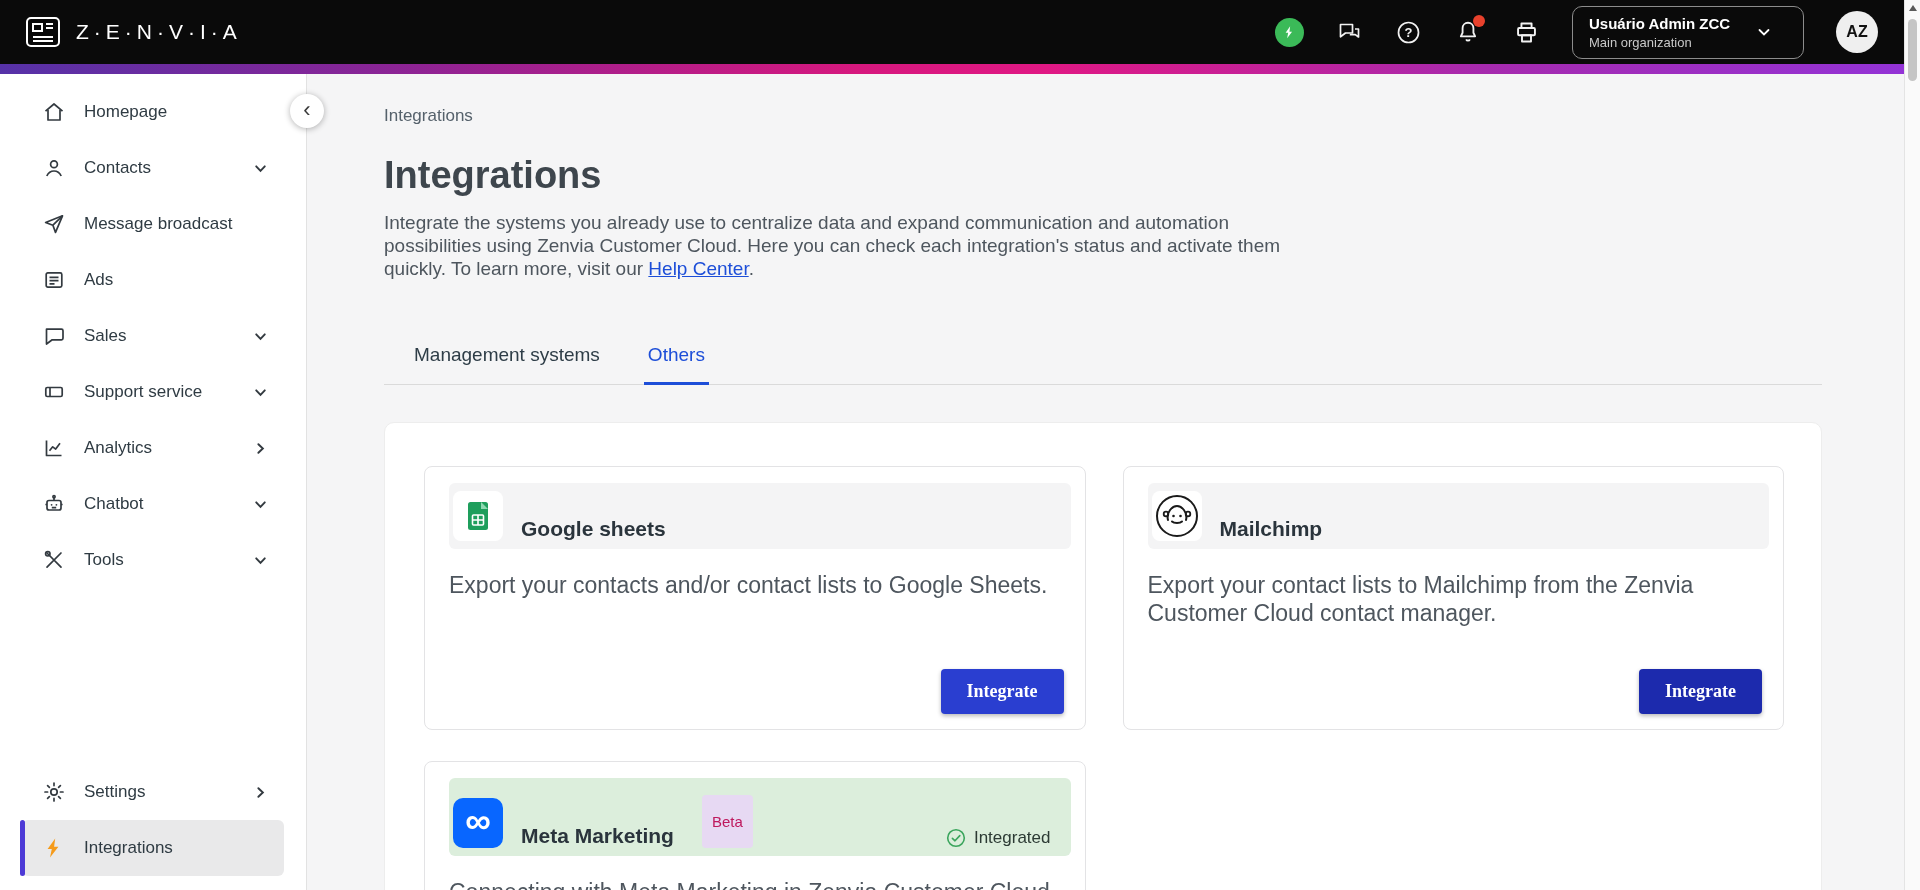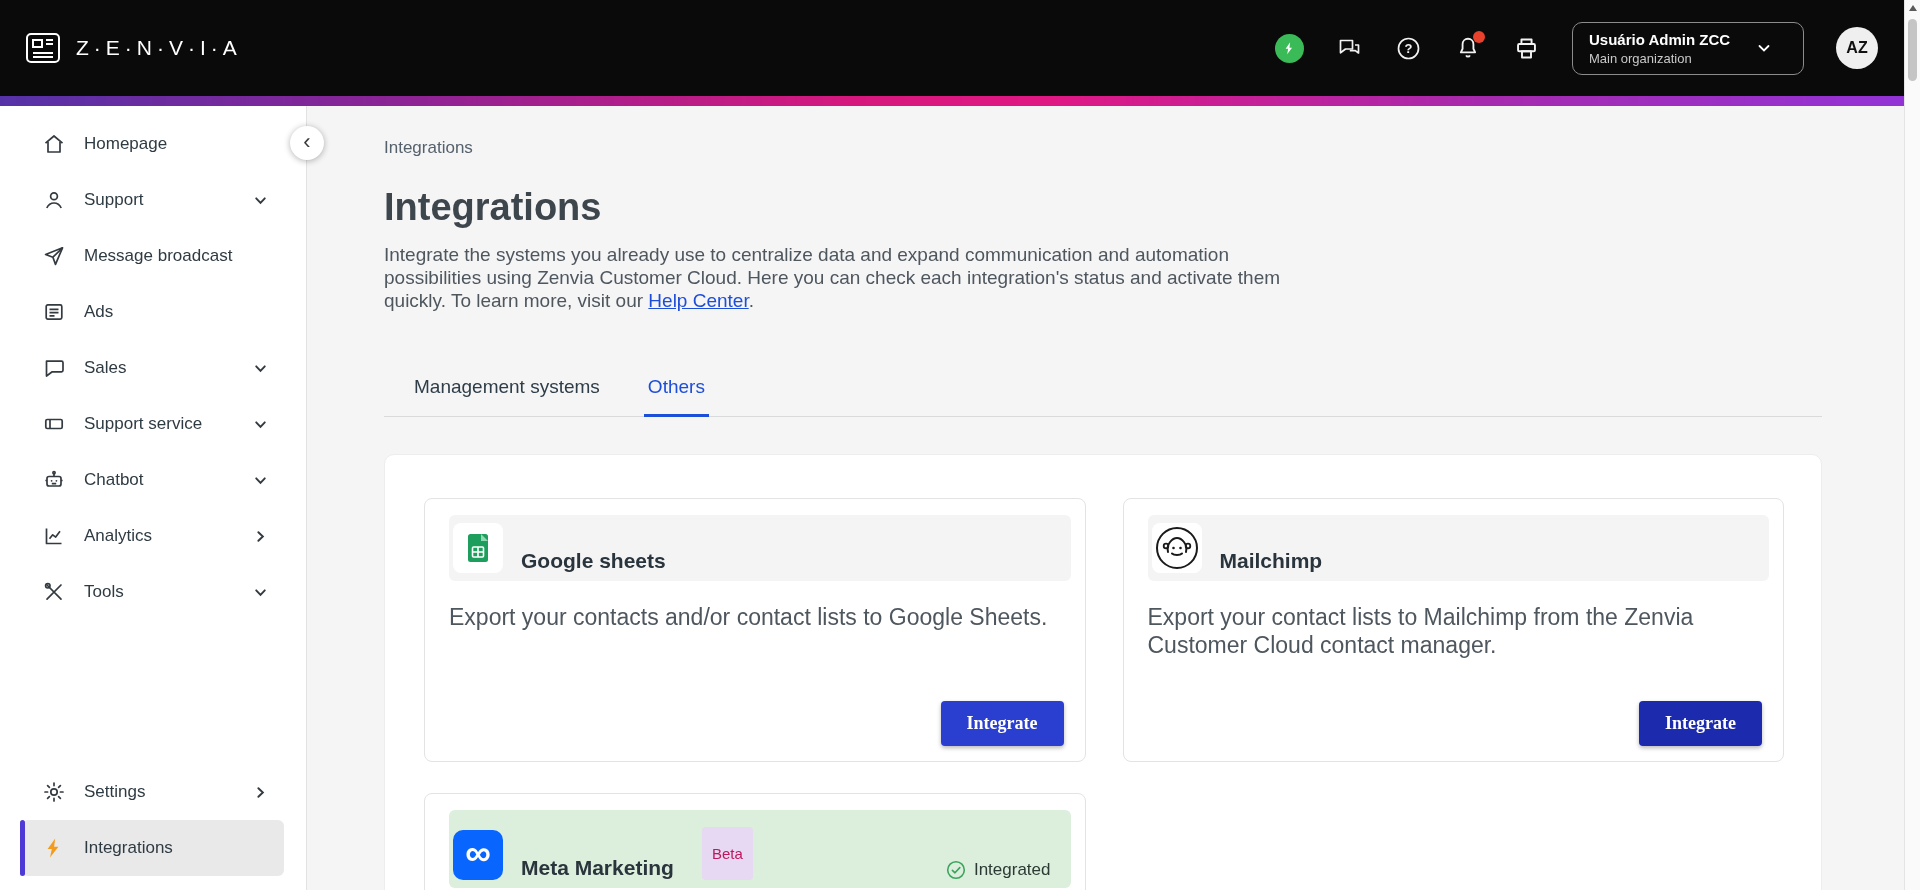--- a/index.html
+++ b/index.html
@@ -8,21 +8,21 @@
   .page { position:relative; width:1920px; height:890px; }
 
   
   .v-scrollbar { position:absolute; top:0; right:0; width:16px; height:890px; background:#FAFAFA; border-left:1px solid #E4E4E4; z-index:60; }
   .v-scrollbar .arrow-up { width:0; height:0; border-left:4px solid transparent; border-right:4px solid transparent; border-bottom:6px solid #5A5A5A; margin:5px auto 0; }
   .v-scrollbar .thumb { width:9px; height:62px; background:#C5C5C5; border-radius:5px; margin:8px auto 0; }
 
   .app { position:absolute; left:0; top:0; right:16px; height:890px; display:flex; flex-direction:column; }
 
   
-  .topbar { height:96px; background:#0A0A0A; display:flex; align-items:center; justify-content:space-between; padding:0 26px 0 24px; flex:none; }
+  .topbar { height:64px; background:#0A0A0A; display:flex; align-items:center; justify-content:space-between; padding:0 26px 0 24px; flex:none; }
   .brand { display:flex; align-items:center; gap:14px; }
   .brand-text { color:#FFFFFF; font-size:21px; letter-spacing:5px; font-weight:500; white-space:nowrap; }
   .topbar-right { display:flex; align-items:center; gap:32px; }
   .status-dot { width:29px; height:29px; border-radius:50%; background:#3BBA58; display:flex; align-items:center; justify-content:center; cursor:pointer; }
   .icon-btn { width:27px; height:27px; display:flex; align-items:center; justify-content:center; position:relative; cursor:pointer; }
   .badge-dot { position:absolute; top:-4px; right:-4px; width:12px; height:12px; border-radius:50%; background:#E8412C; }
   .user-chip { display:flex; align-items:center; gap:26px; border:1px solid #8C8C8C; border-radius:10px; padding:8px 16px 8px 16px; cursor:pointer; min-width:232px; }
   .user-texts { display:flex; flex-direction:column; }
   .user-name { color:#FFFFFF; font-size:15px; font-weight:700; }
   .user-org { color:#C9C9C9; font-size:13px; margin-top:3px; }
@@ -169,21 +169,21 @@
           <span>Homepage</span>
         </div>
 
         <div class="nav-item">
           <span class="nav-icon">
             <svg width="24" height="24" viewBox="0 0 24 24" fill="none" stroke="#333A40" stroke-width="1.7">
                 <circle cx="12" cy="8.2" r="3.4"></circle>
                 <path d="M4.8 20c1.6-3.4 4.2-5 7.2-5s5.6 1.6 7.2 5"></path>
               </svg>
           </span>
-          <span>Support</span>
+          <span>Contacts</span>
           <span class="nav-chevron">
             <svg width="15" height="15" viewBox="0 0 14 14" fill="none" stroke="#333A40" stroke-width="1.8" stroke-linecap="round">
                 <polyline points="3 5 7 9.2 11 5"></polyline>
               </svg>
           </span>
         </div>
 
         <div class="nav-item">
           <span class="nav-icon">
             <svg width="24" height="24" viewBox="0 0 24 24" fill="none" stroke="#333A40" stroke-width="1.7" stroke-linejoin="round">
@@ -222,54 +222,54 @@
           <span class="nav-icon">
             <svg width="24" height="24" viewBox="0 0 24 24" fill="none" stroke="#333A40" stroke-width="1.7">
                 <rect x="3.8" y="7.5" width="16.4" height="9" rx="1.5"></rect>
                 <path d="M8 7.5v9"></path>
               </svg>
           </span>
           <span>Support service</span>
           <span class="nav-chevron">
             <svg width="15" height="15" viewBox="0 0 14 14" fill="none" stroke="#333A40" stroke-width="1.8" stroke-linecap="round">
                 <polyline points="3 5 7 9.2 11 5"></polyline>
+              </svg>
+          </span>
+        </div>
+
+        <div class="nav-item">
+          <span class="nav-icon">
+            <svg width="24" height="24" viewBox="0 0 24 24" fill="none" stroke="#333A40" stroke-width="1.7" stroke-linejoin="round">
+                <path d="M4.5 4.5v15h15"></path>
+                <path d="M7.5 14.8l3.2-4 3 2.3 4.3-5.8"></path>
+              </svg>
+          </span>
+          <span>Analytics</span>
+          <span class="nav-chevron">
+            <svg width="15" height="15" viewBox="0 0 14 14" fill="none" stroke="#333A40" stroke-width="1.8" stroke-linecap="round">
+                <polyline points="5 3 9.2 7 5 11"></polyline>
               </svg>
           </span>
         </div>
 
         <div class="nav-item">
           <span class="nav-icon">
             <svg width="24" height="24" viewBox="0 0 24 24" fill="none" stroke="#333A40" stroke-width="1.7">
               <rect x="5" y="8.5" width="14" height="9.5" rx="2"></rect>
                 <path d="M12 8.5V5.8"></path>
                 <circle cx="12" cy="4.7" r="1.1"></circle>
               <circle cx="9.6" cy="12.8" r="0.9" fill="#333A40" stroke="none"></circle>
                 <circle cx="14.4" cy="12.8" r="0.9" fill="#333A40" stroke="none"></circle>
               <path d="M9.8 15.6h4.4M5 12.5H3.4M19 12.5h1.6"></path>
             </svg>
           </span>
           <span>Chatbot</span>
           <span class="nav-chevron">
             <svg width="15" height="15" viewBox="0 0 14 14" fill="none" stroke="#333A40" stroke-width="1.8" stroke-linecap="round">
                 <polyline points="3 5 7 9.2 11 5"></polyline>
-              </svg>
-          </span>
-        </div>
-
-        <div class="nav-item">
-          <span class="nav-icon">
-            <svg width="24" height="24" viewBox="0 0 24 24" fill="none" stroke="#333A40" stroke-width="1.7" stroke-linejoin="round">
-                <path d="M4.5 4.5v15h15"></path>
-                <path d="M7.5 14.8l3.2-4 3 2.3 4.3-5.8"></path>
-              </svg>
-          </span>
-          <span>Analytics</span>
-          <span class="nav-chevron">
-            <svg width="15" height="15" viewBox="0 0 14 14" fill="none" stroke="#333A40" stroke-width="1.8" stroke-linecap="round">
-                <polyline points="5 3 9.2 7 5 11"></polyline>
               </svg>
           </span>
         </div>
 
         <div class="nav-item">
           <span class="nav-icon">
             <svg width="24" height="24" viewBox="0 0 24 24" fill="none" stroke="#333A40" stroke-width="1.7" stroke-linecap="round">
                 <path d="M5 19.2 19 5M5 5l14 14.2"></path>
                 <circle cx="5.8" cy="5.8" r="2.2"></circle>
               </svg>

